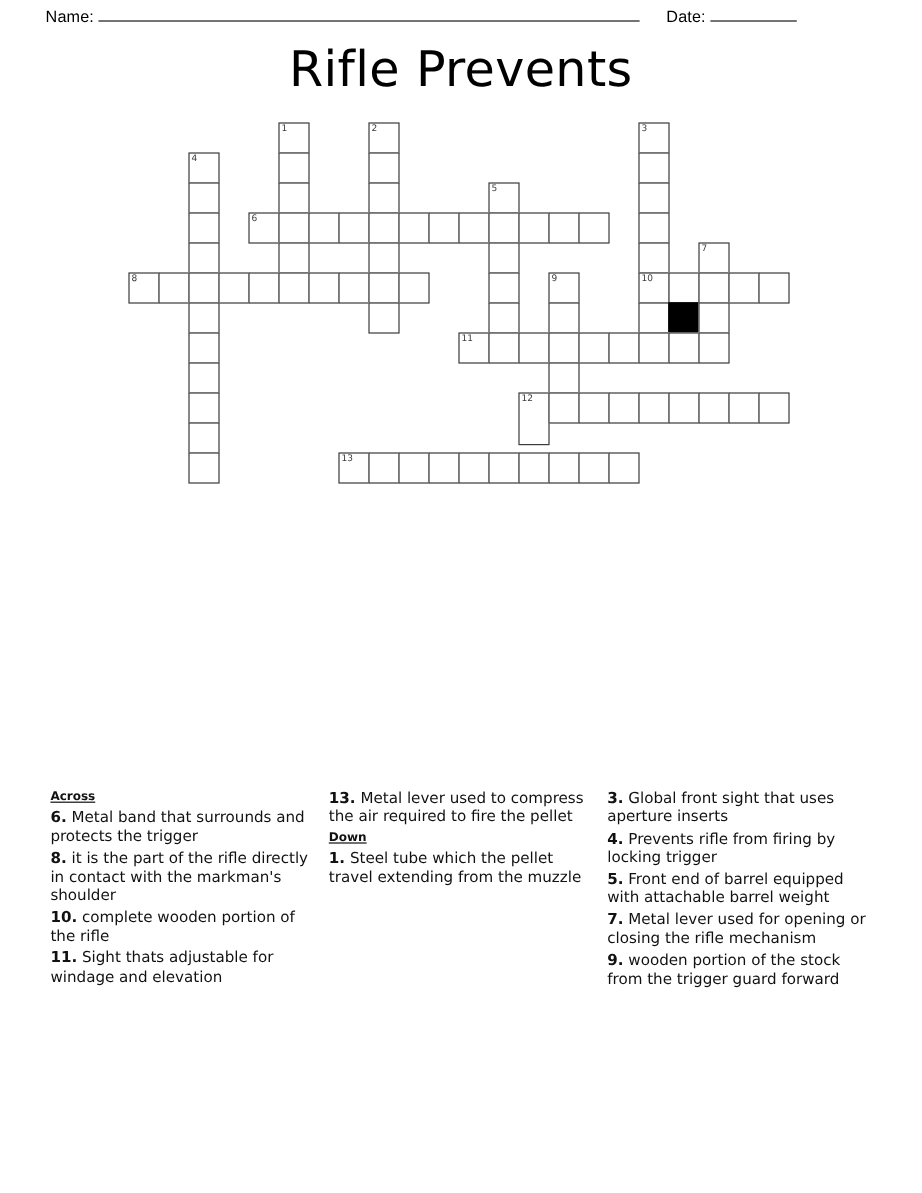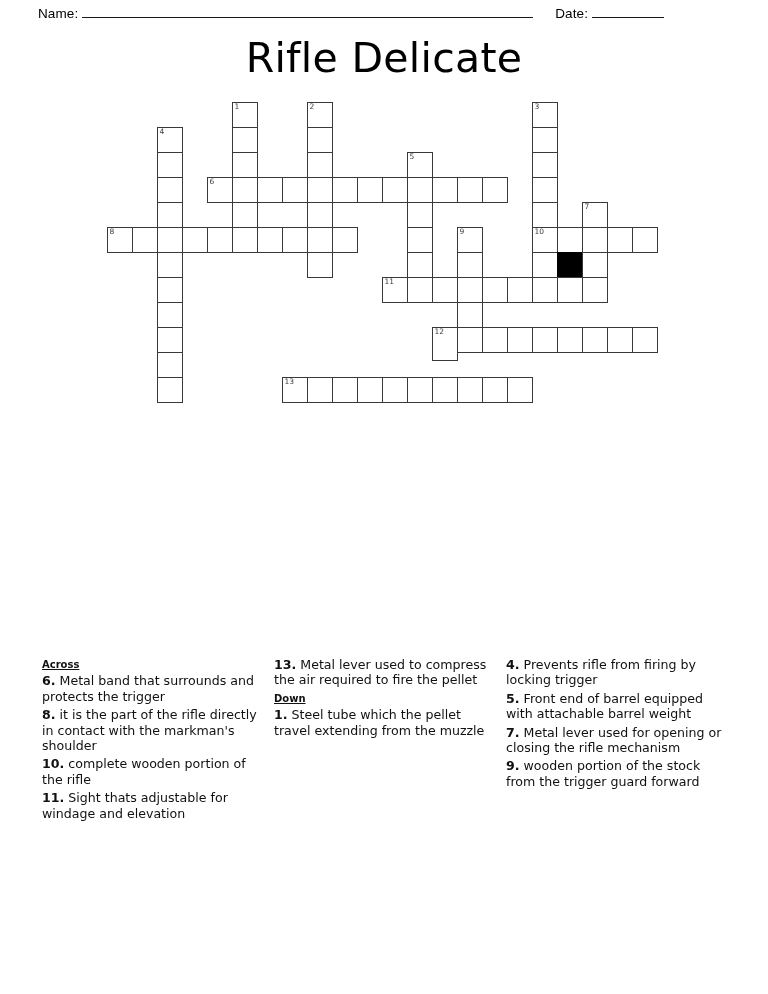--- a/index.html
+++ b/index.html
@@ -122,21 +122,21 @@
 <body>
 
 <div class="header-row">
   <span class="hdr-label">Name:</span>
   <span class="rule rule-name"></span>
   <span class="hdr-gap"></span>
   <span class="hdr-label">Date:</span>
   <span class="rule rule-date"></span>
 </div>
 
-<div class="title">Rifle Delicate</div>
+<div class="title">Rifle Prevents</div>
 
 <div id="grid">
     <div class="cell" style="left: 232px; top: 102px; width: 26px; height: 26px;">
       <span class="cell-num">1</span>
     </div>
     <div class="cell" style="left: 307px; top: 102px; width: 26px; height: 26px;">
       <span class="cell-num">2</span>
     </div>
     <div class="cell" style="left: 532px; top: 102px; width: 26px; height: 26px;">
       <span class="cell-num">3</span>
@@ -216,21 +216,21 @@
     <div class="cell" style="left: 432px; top: 277px; width: 26px; height: 26px;"></div>
     <div class="cell" style="left: 457px; top: 277px; width: 26px; height: 26px;"></div>
     <div class="cell" style="left: 482px; top: 277px; width: 26px; height: 26px;"></div>
     <div class="cell" style="left: 507px; top: 277px; width: 26px; height: 26px;"></div>
     <div class="cell" style="left: 532px; top: 277px; width: 26px; height: 26px;"></div>
     <div class="cell" style="left: 557px; top: 277px; width: 26px; height: 26px;"></div>
     <div class="cell" style="left: 582px; top: 277px; width: 26px; height: 26px;"></div>
     <div class="cell" style="left: 157px; top: 302px; width: 26px; height: 26px;"></div>
     <div class="cell" style="left: 457px; top: 302px; width: 26px; height: 26px;"></div>
     <div class="cell" style="left: 157px; top: 327px; width: 26px; height: 26px;"></div>
-    <div class="cell" style="left: 432px; top: 327px; width: 26px; height: 34px;">
+    <div class="cell" style="left: 432px; top: 327px; width: 26px; height: 44px;">
       <span class="cell-num">12</span>
     </div>
     <div class="cell" style="left: 457px; top: 327px; width: 26px; height: 26px;"></div>
     <div class="cell" style="left: 482px; top: 327px; width: 26px; height: 26px;"></div>
     <div class="cell" style="left: 507px; top: 327px; width: 26px; height: 26px;"></div>
     <div class="cell" style="left: 532px; top: 327px; width: 26px; height: 26px;"></div>
     <div class="cell" style="left: 557px; top: 327px; width: 26px; height: 26px;"></div>
     <div class="cell" style="left: 582px; top: 327px; width: 26px; height: 26px;"></div>
     <div class="cell" style="left: 607px; top: 327px; width: 26px; height: 26px;"></div>
     <div class="cell" style="left: 632px; top: 327px; width: 26px; height: 26px;"></div>
@@ -257,18 +257,19 @@
       <span class="clue"><b>8.</b><span> it is the part of the rifle directly in contact with the markman's shoulder</span></span>
       <span class="clue"><b>10.</b><span> complete wooden portion of the rifle</span></span>
       <span class="clue"><b>11.</b><span> Sight thats adjustable for windage and elevation</span></span>
     </div>
   <div class="clue-col col2" id="clue-col-2">
       <span class="clue"><b>13.</b><span> Metal lever used to compress the air required to fire the pellet</span></span>
       <span class="section-head">Down</span>
       <span class="clue"><b>1.</b><span> Steel tube which the pellet travel extending from the muzzle</span></span>
     </div>
   <div class="clue-col col3" id="clue-col-3">
+      <span class="clue"><b>3.</b><span> Global front sight that uses aperture inserts</span></span>
       <span class="clue"><b>4.</b><span> Prevents rifle from firing by locking trigger</span></span>
       <span class="clue"><b>5.</b><span> Front end of barrel equipped with attachable barrel weight</span></span>
       <span class="clue"><b>7.</b><span> Metal lever used for opening or closing the rifle mechanism</span></span>
       <span class="clue"><b>9.</b><span> wooden portion of the stock from the trigger guard forward</span></span>
     </div>
 </div>
 
 </body></html>

